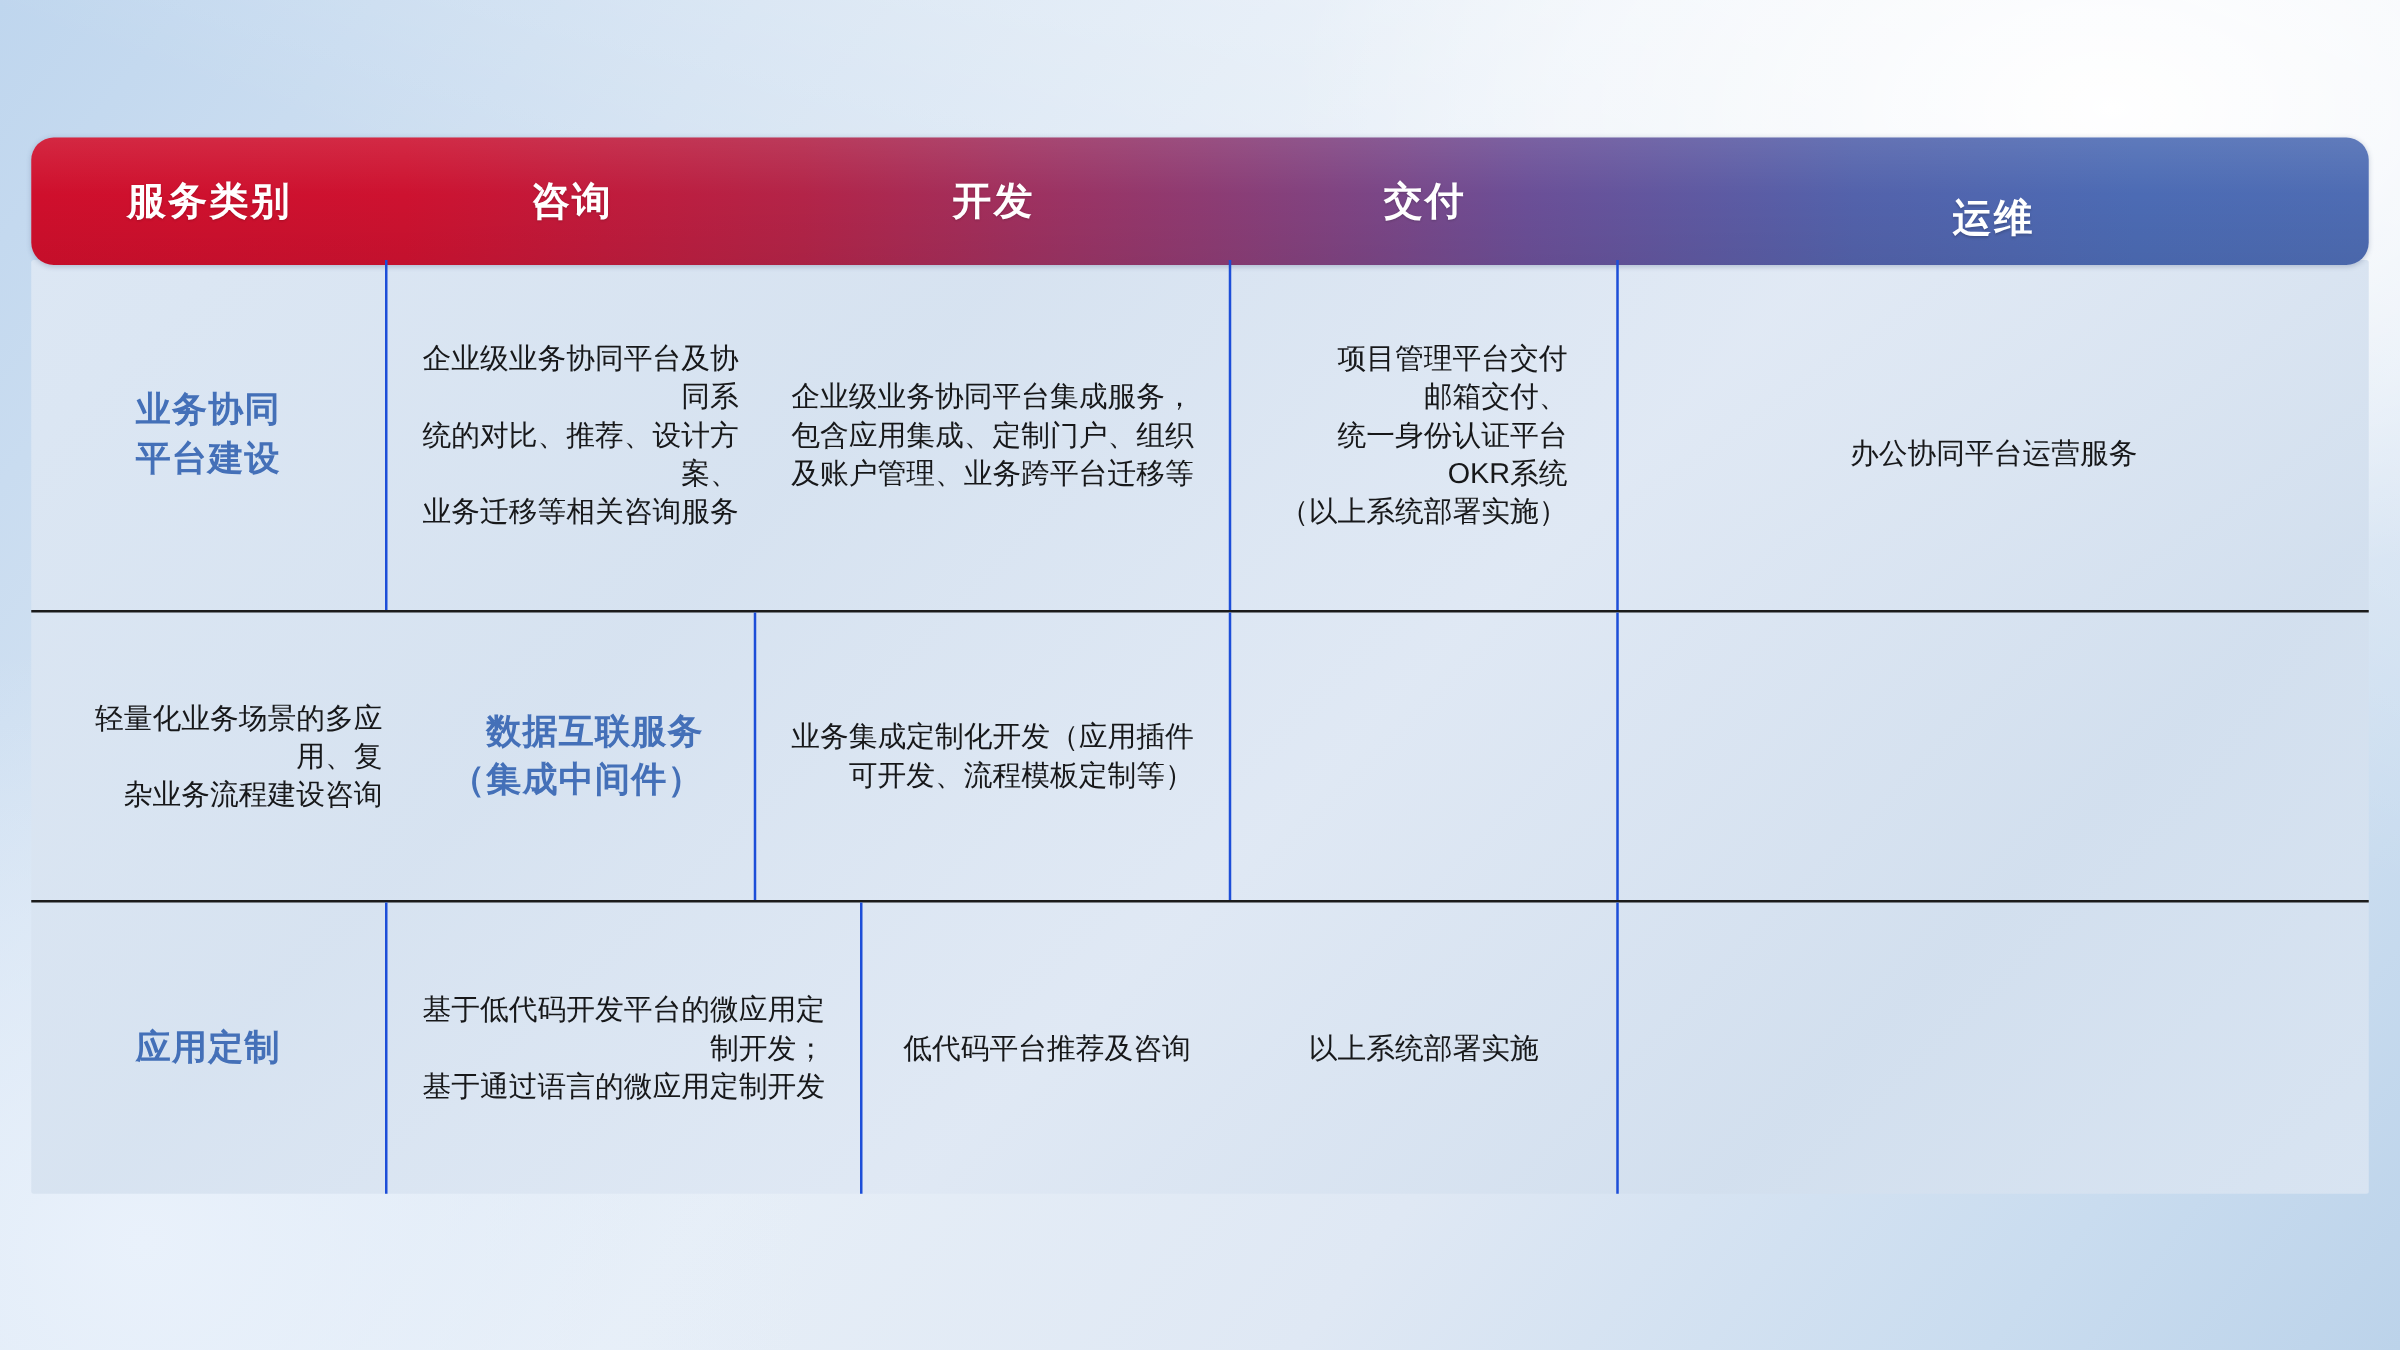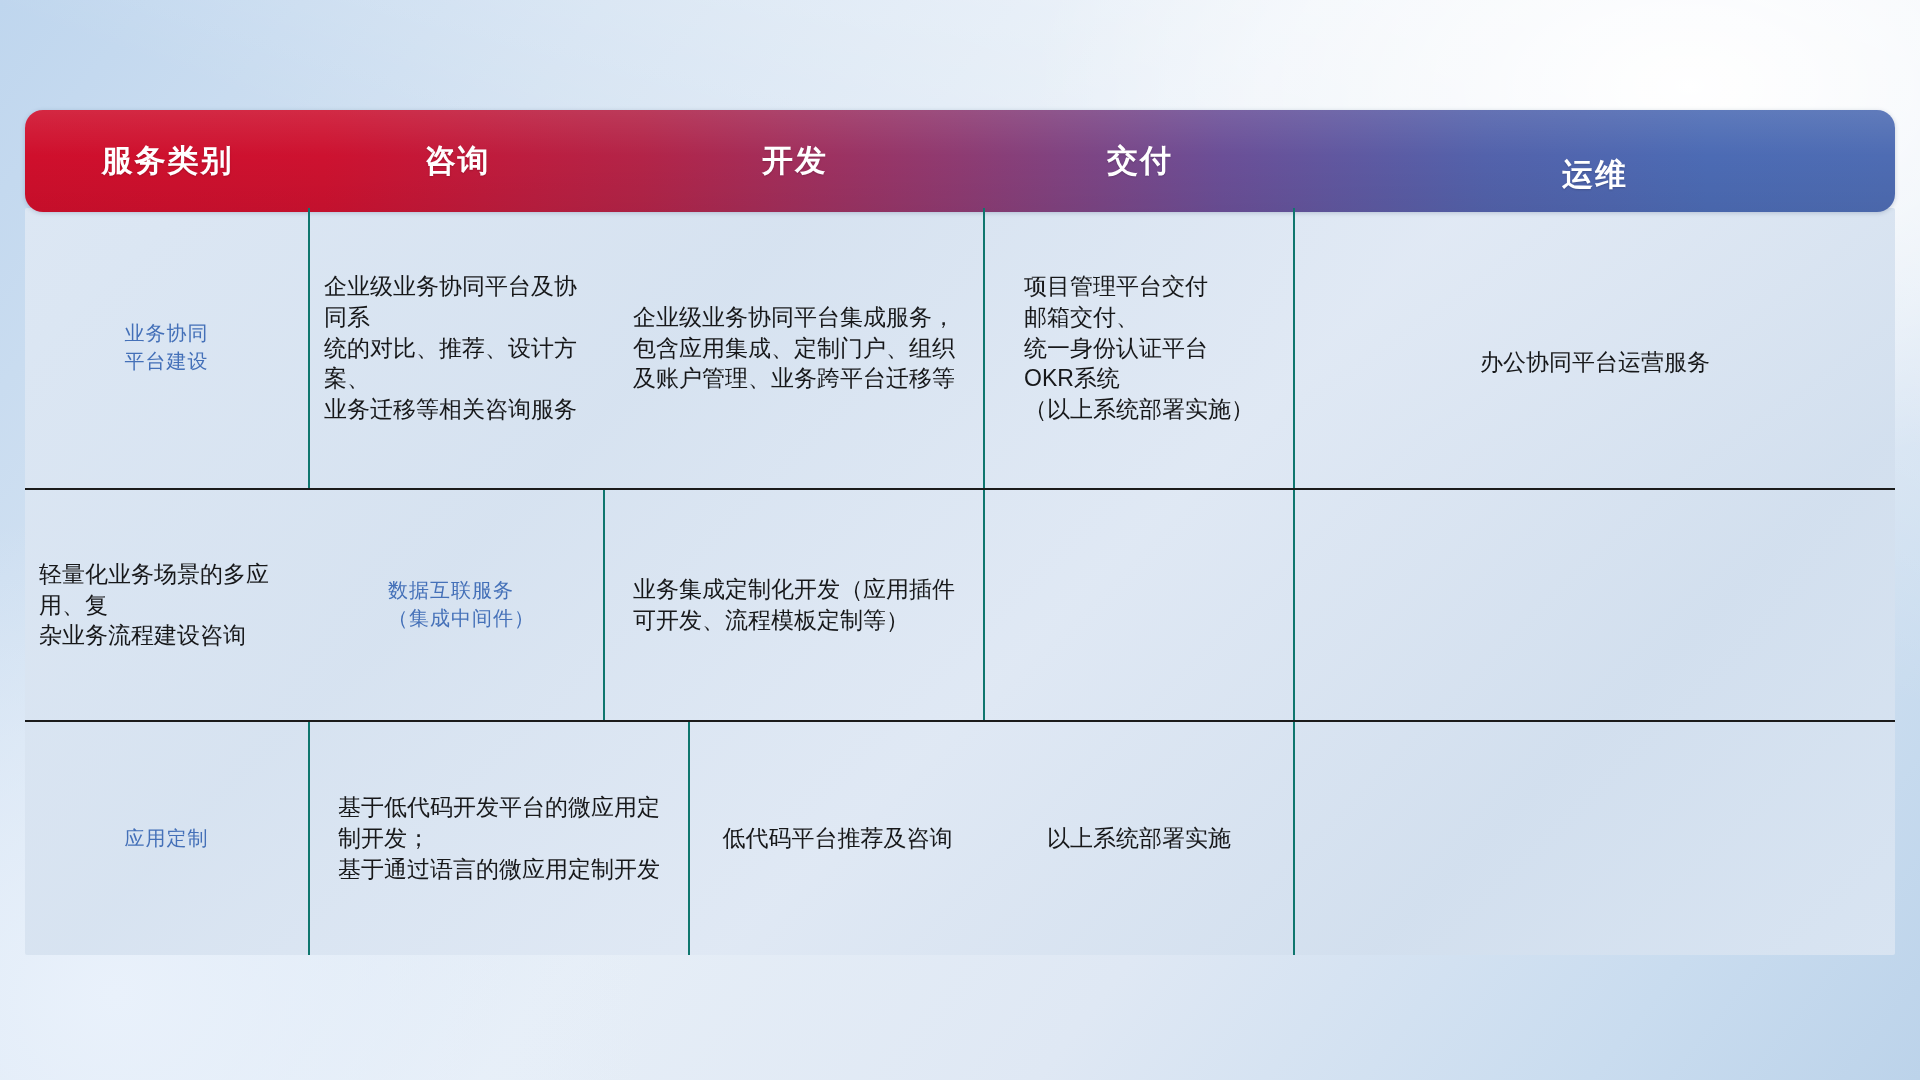--- a/index.html
+++ b/index.html
@@ -75,33 +75,33 @@
   .c3{width:310px;flex:0 0 310px;}
   .c4{width:600px;flex:0 0 600px;margin-top:28px;}
 
   
   #rows{position:absolute;left:0;top:98px;width:1870px;}
   .row{display:flex;position:relative;}
   .row + .row{border-top:2px solid #1b1b1b;}
   .cell{
     position:relative;
     display:flex;align-items:center;justify-content:center;
-    text-align:left;
+    text-align:right;
     padding:10px 14px;
     box-sizing:border-box;
     color:#17181a;
     font-size:23px;
     line-height:1.34;
     white-space:pre-line;
   }
   
-  .cell.rule{border-right:2px solid #0f766e;}
+  .cell.rule{border-right:2px solid #1d4ed8;}
   .cell.norule{border-right:none;}
   .cat{
-    color:#4470b8;font-weight:normal;font-size:20px;line-height:1.38;letter-spacing:1px;
+    color:#4470b8;font-weight:bold;font-size:28px;line-height:1.38;letter-spacing:1px;
   }
   .row0{height:280px;}
   .row1{height:230px;}
   .row2{height:233px;}
 </style>
 </head>
 <body>
 
 <div id="bg"></div>
 

